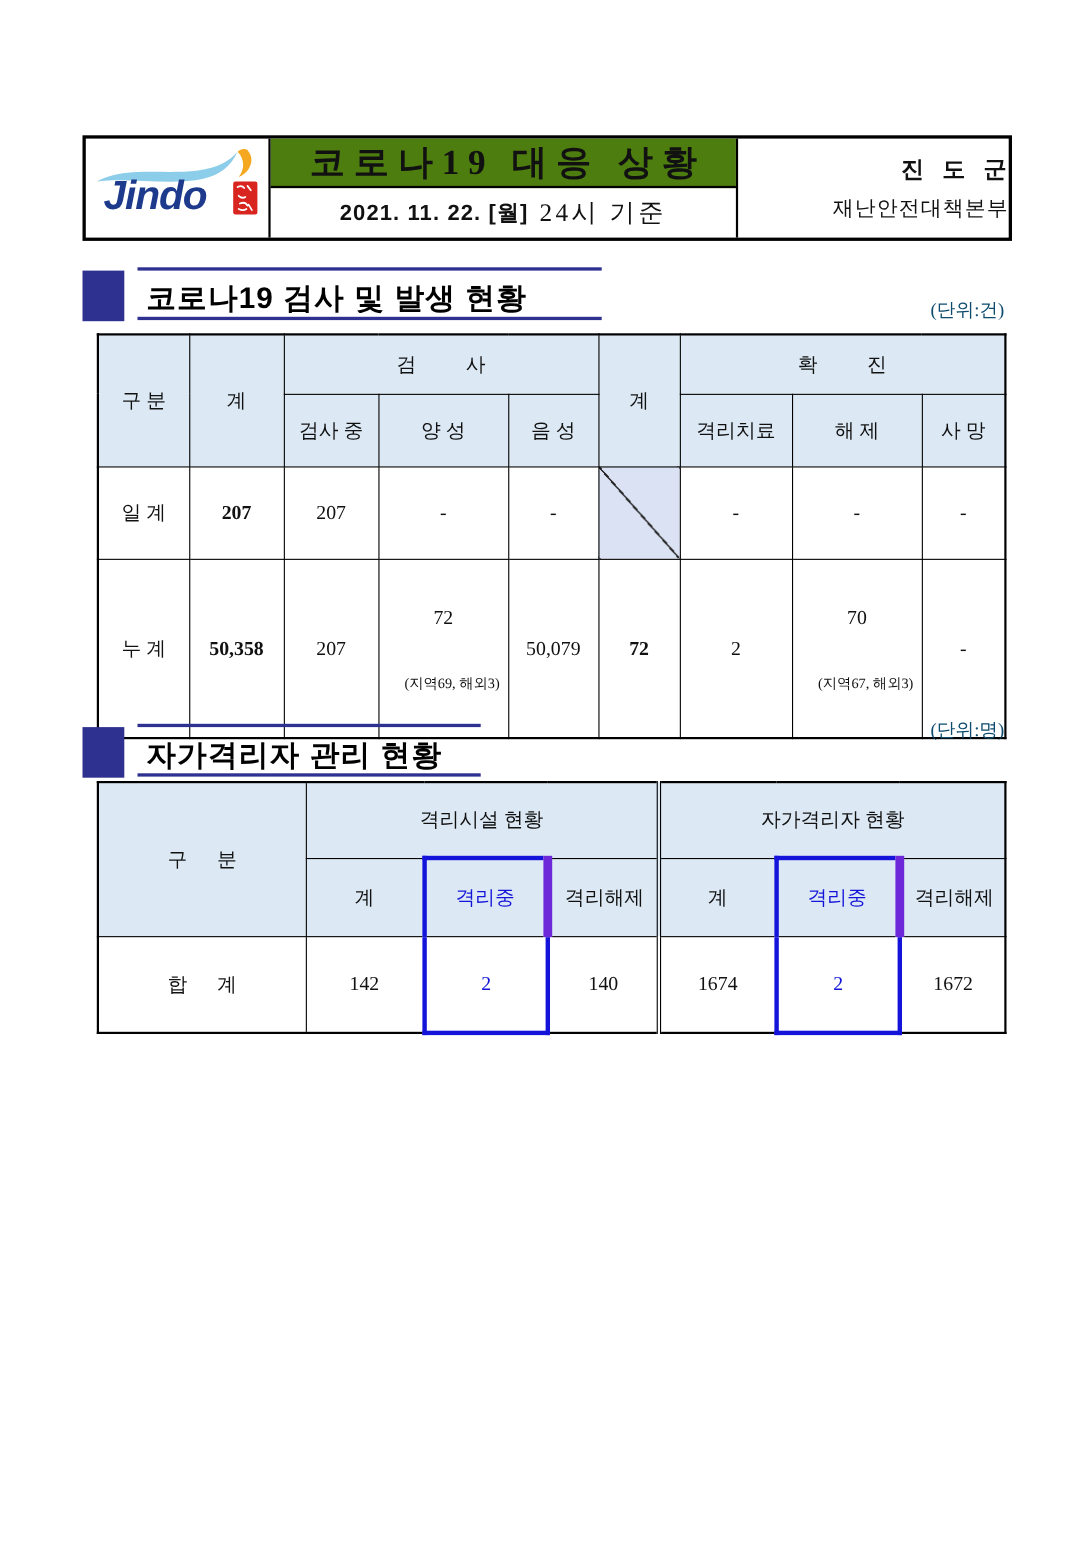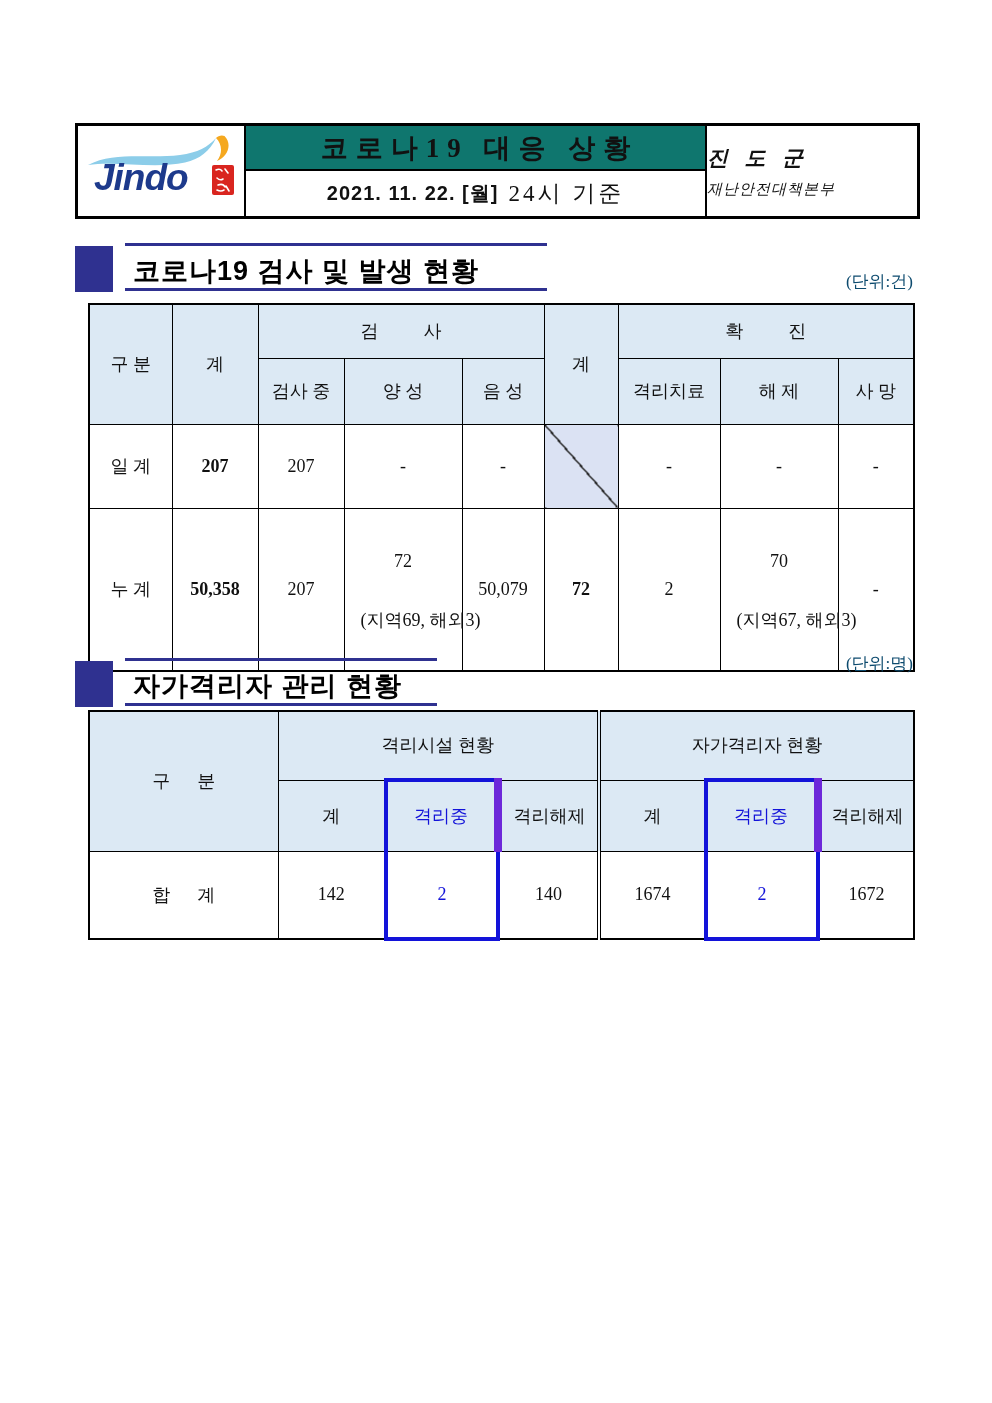--- a/index.html
+++ b/index.html
@@ -28,60 +28,60 @@
     letter-spacing:-1px;
   }
   .logo-stamp {
     position:absolute; right:2px; top:32px; width:22px; height:30px;
     background:#d9251f; border-radius:2px;
   }
   .logo-stamp svg { position:absolute; left:0; top:0; }
 
   .center-cell { flex:1; display:flex; flex-direction:column; }
   .title-row {
-    height:45px; background:#0f766e; border-bottom:2px solid #000;
+    height:45px; background:#4d7c0f; border-bottom:2px solid #000;
     display:flex; align-items:center; justify-content:center;
-    font-size:27px; font-weight:600; letter-spacing:8px; text-indent:8px;
+    font-size:32px; font-weight:600; letter-spacing:8px; text-indent:8px;
   }
   .date-row {
     flex:1; display:flex; align-items:center; justify-content:center; gap:10px;
   }
   .date-strong {
     font-family:"Liberation Sans","DejaVu Sans",sans-serif;
     font-weight:800; font-size:20px; letter-spacing:1px;
   }
   .date-normal { font-size:23px; letter-spacing:3px;font-family:Liberation Serif, serif; }
 
   .right-cell {
-    width:212px; border-left:2px solid #000;
-    display:flex; flex-direction:column; align-items:flex-start; justify-content:center; gap:8px;font-style:italic;
+    width:248px; border-left:2px solid #000;
+    display:flex; flex-direction:column; align-items:flex-end; justify-content:center; gap:8px;
   }
   .org1 { font-size:21px; font-weight:bold; letter-spacing:2px; white-space:pre; }
-  .org2 { font-size:15px; letter-spacing:1px; }
+  .org2 { font-size:19px; letter-spacing:1px; }
 
   
   .sec-square { position:absolute; width:38px; height:46px; background:#2f3190; }
   .sec-rule   { position:absolute; height:3px; background:#2f3190; }
   .sec-title  {
     position:absolute;
     font-family:"Liberation Sans","DejaVu Sans",sans-serif;
     font-weight:800; font-size:27px; color:#000; letter-spacing:1px;
   }
   .sec-unit { position:absolute; font-size:17px; color:#0c4a6e; width:125px; text-align:right; }
 
   
   table { border-collapse:collapse; table-layout:fixed; position:absolute; }
   td {
     border:1px solid #000; text-align:center; vertical-align:middle;
     font-size:18px; padding:0; white-space:pre;
   }
   .tbl { border:2px solid #000; }
   .th { background:#dce9f4; }
   .b  { font-weight:bold; }
-  .sub { font-size:18px; line-height:15px;padding-left:16px; }
+  .sub { font-size:13px; line-height:15px;padding-left:16px; }
   .main { line-height:20px; }
   .diag {
     background-color:#dbe2f3;
     background-image:linear-gradient(to bottom left,
       rgba(0,0,0,0) calc(50% - 0.8px), #222 calc(50% - 0.8px),
       #222 calc(50% + 0.8px), rgba(0,0,0,0) calc(50% + 0.8px));
   }
   .navl { border-left-color:#23238f; }
 
   

